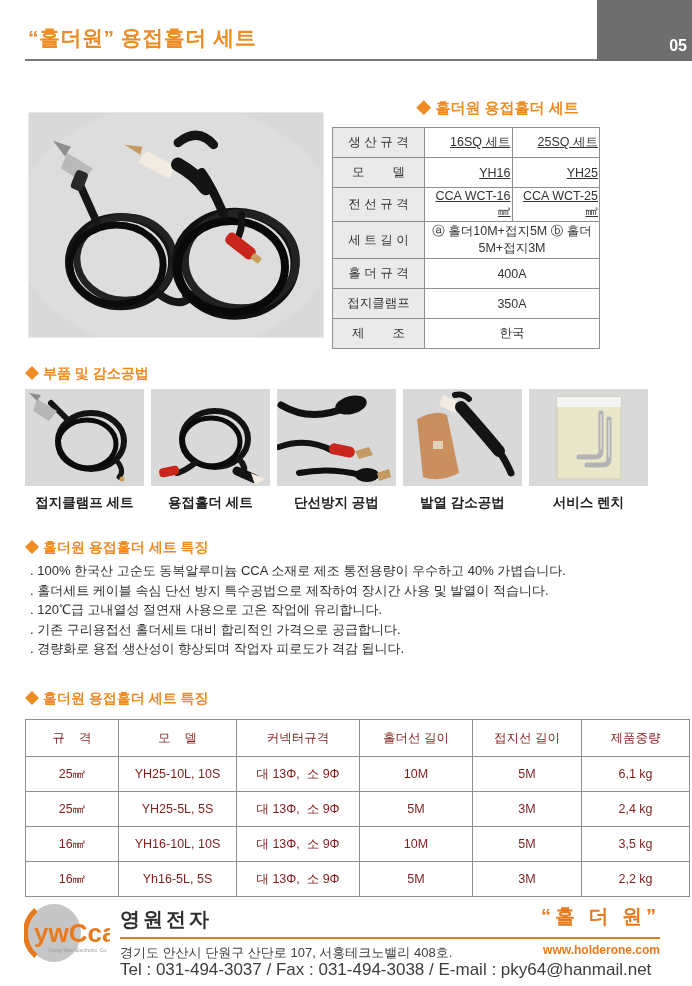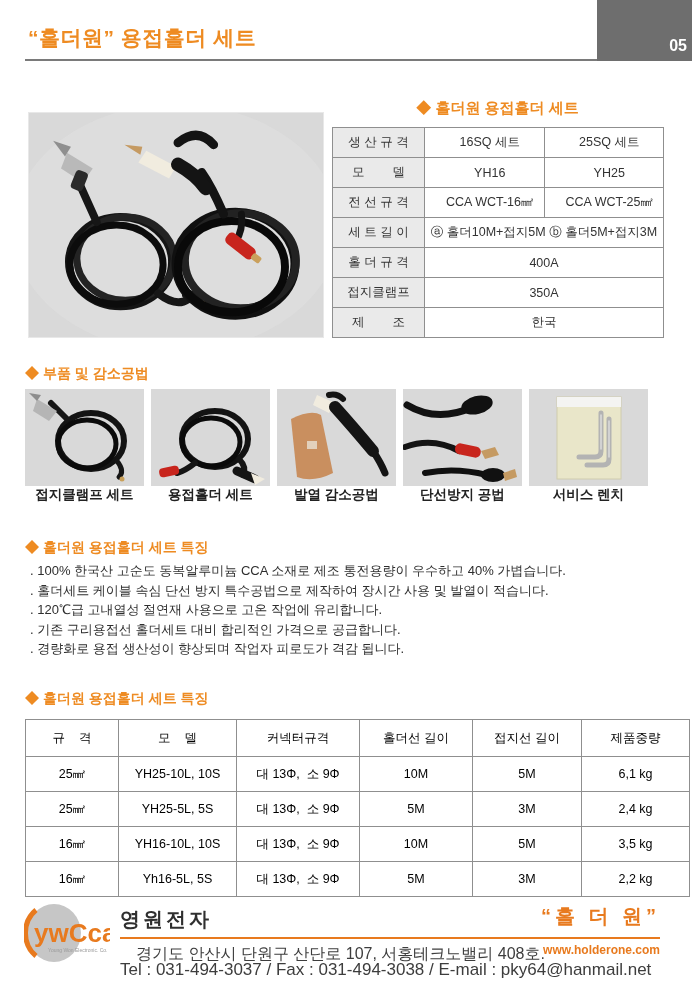--- a/index.html
+++ b/index.html
@@ -20,49 +20,49 @@
   .main-photo svg{display:block;width:100%;height:100%;}
 
   
   .sec-title{font-weight:800;color:#ee8b22;}
   .spec-title{position:absolute;left:332px;top:99px;width:331px;text-align:center;font-size:15px;}
   .parts-title{position:absolute;left:25px;top:365px;font-size:14px;}
   .feat-title{position:absolute;left:25px;top:539px;font-size:14px;}
   .lower-title{position:absolute;left:25px;top:690px;font-size:14px;}
 
   
-  .spec-table{position:absolute;left:332px;top:127px;width:332px;border-collapse:collapse;table-layout:fixed;border-radius:28px;}
+  .spec-table{position:absolute;left:332px;top:127px;width:268px;border-collapse:collapse;table-layout:fixed;border-radius:28px;}
   .spec-table td{border:1px solid #8f8f8f;height:27px;font-size:12.5px;color:#333;}
   .spec-table td.lbl{width:89px;background:#eaeaea;text-align:center;white-space:pre;}
-  .spec-table td.val{padding-left:12px;text-align:center;}
+  .spec-table td.val{text-align:right;text-decoration:underline;}
   .spec-table td.span{text-align:center;}
 
   
   .parts-row{position:absolute;left:25px;top:389px;display:flex;gap:7px;}
   .part{width:119px;}
   .part-img{width:119px;height:97px;background:#d9d9d9;overflow:hidden;}
   .part-img svg{display:block;width:100%;height:100%;}
-  .part-caption{text-align:center;font-size:13.5px;font-weight:600;color:#222;white-space:nowrap;}
+  .part-caption{margin-top:8px;text-align:center;font-size:13.5px;font-weight:600;color:#222;white-space:nowrap;}
 
   
   .feat-list{position:absolute;left:30px;top:561px;width:630px;}
   .feat-line{font-size:13px;color:#2e2e2e;line-height:19.5px;white-space:nowrap;}
 
   
   .lower-table{position:absolute;left:25px;top:719px;width:646px;border-collapse:collapse;table-layout:fixed;}
-  .lower-table th,.lower-table td{border:1px solid #8f8f8f;text-align:center;font-size:12.5px;color:#000000;background:#fff;font-weight:400;}
+  .lower-table th,.lower-table td{border:1px solid #8f8f8f;text-align:center;font-size:12.5px;color:#7f1d1d;background:#fff;font-weight:400;}
   .lower-table th{height:34px;white-space:pre;}
   .lower-table td{height:32px;white-space:pre;}
   .c0{width:90px;}.c1{width:115px;}.c2{width:120px;}.c3{width:110px;}.c4{width:106px;}.c5{width:105px;}
 
   
   .footer-logo{position:absolute;left:24px;top:900px;width:86px;height:66px;}
   .footer-company{position:absolute;left:120px;top:906px;font-size:20px;font-weight:800;color:#2f2f2f;letter-spacing:3px;}
   .footer-rule{position:absolute;left:120px;top:937px;width:540px;height:2px;background:#e87a1e;}
-  .footer-address{position:absolute;left:136px;top:944px;font-size:16px;color:#3d3d3d;white-space:nowrap;}
+  .footer-address{position:absolute;left:120px;top:944px;font-size:13px;color:#3d3d3d;white-space:nowrap;}
   .footer-contact{position:absolute;left:120px;top:960px;font-size:17px;color:#3d3d3d;white-space:nowrap;}
   .footer-brand{position:absolute;right:32px;top:903px;font-size:20px;font-weight:800;color:#e87a1e;letter-spacing:4px;white-space:nowrap;}
   .footer-site{position:absolute;right:32px;top:943px;font-size:12px;font-weight:700;color:#e87a1e;text-align:right;}
 </style>
 </head>
 <body>
 
 <div class="header">
   <span class="header-title">“홀더원” 용접홀더 세트</span>
 </div>
@@ -184,46 +184,46 @@
         <polygon points="100,84 114,90 104,96" fill="#f1ecdf"></polygon>
       </svg>
     </div>
     <div class="part-caption">용접홀더 세트</div>
   </div>
 
   <div class="part">
     <div class="part-img">
       <svg viewBox="0 0 119 97">
         <rect width="119" height="97" fill="#d9d9d9"></rect>
-        <path d="M14 30 Q34 20 44 26 L56 84 Q36 94 20 88 Z" fill="#c98f5f"></path>
-        <rect x="30" y="52" width="10" height="8" fill="#e8e0d2" opacity="0.8"></rect>
-        <path d="M66 10 Q60 4 52 6" stroke="#141414" stroke-width="6" fill="none" stroke-linecap="round"></path>
-        <polygon points="40,6 58,14 52,24 36,16" fill="#f1ecdf"></polygon>
-        <path d="M58 18 Q76 38 96 62" stroke="#141414" stroke-width="12" fill="none" stroke-linecap="round"></path>
-        <path d="M96 62 Q104 74 108 84" stroke="#141414" stroke-width="7" fill="none" stroke-linecap="round"></path>
-      </svg>
-    </div>
-    <div class="part-caption">발열 감소공법</div>
-  </div>
-
-  <div class="part">
-    <div class="part-img">
-      <svg viewBox="0 0 119 97">
-        <rect width="119" height="97" fill="#d9d9d9"></rect>
         <path d="M4 16 Q34 34 70 18" stroke="#121212" stroke-width="7" fill="none" stroke-linecap="round"></path>
         <ellipse cx="74" cy="16" rx="16" ry="9" fill="#111" transform="rotate(-14 74 16)"></ellipse>
         <path d="M2 58 Q30 48 56 62" stroke="#141414" stroke-width="6" fill="none" stroke-linecap="round"></path>
         <rect x="52" y="56" width="26" height="11" rx="5" fill="#c8251d" transform="rotate(12 65 61)"></rect>
         <polygon points="78,62 92,58 96,66 82,70" fill="#c59a62"></polygon>
         <path d="M22 84 Q52 78 84 86" stroke="#101010" stroke-width="6" fill="none" stroke-linecap="round"></path>
         <ellipse cx="90" cy="86" rx="12" ry="7" fill="#111"></ellipse>
         <polygon points="100,84 112,80 114,88 102,92" fill="#c59a62"></polygon>
       </svg>
     </div>
     <div class="part-caption">단선방지 공법</div>
+  </div>
+
+  <div class="part">
+    <div class="part-img">
+      <svg viewBox="0 0 119 97">
+        <rect width="119" height="97" fill="#d9d9d9"></rect>
+        <path d="M14 30 Q34 20 44 26 L56 84 Q36 94 20 88 Z" fill="#c98f5f"></path>
+        <rect x="30" y="52" width="10" height="8" fill="#e8e0d2" opacity="0.8"></rect>
+        <path d="M66 10 Q60 4 52 6" stroke="#141414" stroke-width="6" fill="none" stroke-linecap="round"></path>
+        <polygon points="40,6 58,14 52,24 36,16" fill="#f1ecdf"></polygon>
+        <path d="M58 18 Q76 38 96 62" stroke="#141414" stroke-width="12" fill="none" stroke-linecap="round"></path>
+        <path d="M96 62 Q104 74 108 84" stroke="#141414" stroke-width="7" fill="none" stroke-linecap="round"></path>
+      </svg>
+    </div>
+    <div class="part-caption">발열 감소공법</div>
   </div>
 
   <div class="part">
     <div class="part-img">
       <svg viewBox="0 0 119 97">
         <rect width="119" height="97" fill="#d9d9d9"></rect>
         <rect x="28" y="8" width="64" height="82" fill="#e9e6c9" stroke="#cfccae" stroke-width="1"></rect>
         <rect x="28" y="8" width="64" height="10" fill="#f4f4f2"></rect>
         <g fill="none" stroke="#b3b3b3" stroke-width="5" stroke-linecap="round">
           <path d="M72 24 L72 62 Q72 68 66 68 L50 68"></path>

